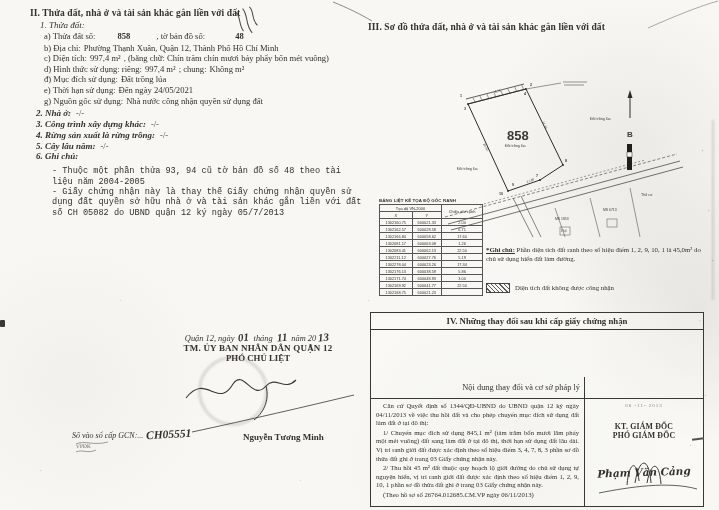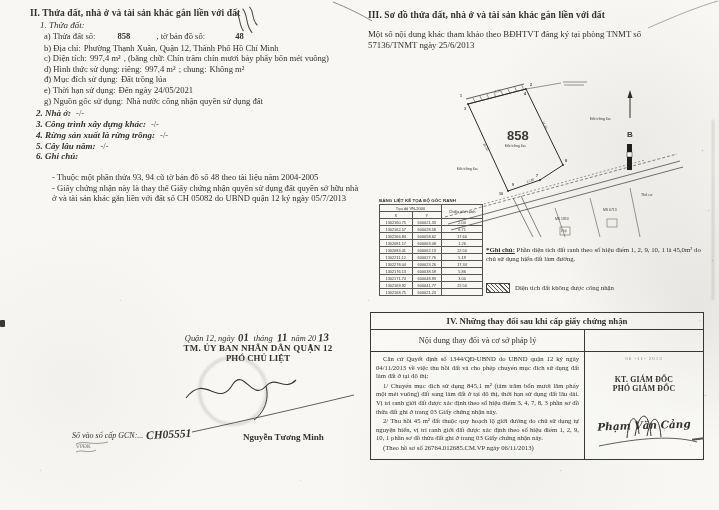--- a/index.html
+++ b/index.html
@@ -26,55 +26,55 @@
   .fields{margin-left:14px;margin-top:1px;}
   .fline{font-size:8.6px;line-height:10.6px;white-space:nowrap;}
   .fline .fv{margin:0 3px;}
   .plot-line{font-size:8.6px;line-height:10.6px;margin-left:14px;margin-top:1px;}
   .plot-line .bv{font-weight:bold;margin:0 26px 0 22px;}
   .plot-line .bv2{font-weight:bold;margin-left:30px;}
   .subsecs{margin-left:6px;margin-top:2px;}
   .ssline{font-size:9px;line-height:10.8px;}
   .ssline .lab{font-weight:bold;font-style:italic;text-align:right;}
   .ssline .val{margin-left:5px;font-size:8.5px;color:#4a4842;}
-  .notes{margin-left:22px;margin-top:10px;}
+  .notes{margin-left:22px;margin-top:4px;font-family:Liberation Mono, monospace;}
   .note{font-size:8.6px;line-height:10.4px;}
   
   .sign-block{position:absolute;left:148px;top:331px;width:220px;text-align:center;}
   .dateline{font-style:italic;font-size:8.4px;white-space:nowrap;}
   .hw{font-weight:bold;font-size:11px;display:inline-block;transform:rotate(-5deg);margin:0 2px;}
   .committee{font-weight:bold;font-size:9px;margin-top:0;letter-spacing:.2px;}
   .kt{font-weight:bold;font-size:8.4px;margin-top:2px;}
   .role{font-weight:bold;font-size:8.8px;}
   .stamp{position:absolute;left:198px;top:356px;width:70px;height:70px;border:3px solid rgba(115,104,104,0.22);
          border-radius:50%;filter:blur(1.2px);}
   .sig-left{position:absolute;left:178px;top:362px;}
   .signer-name{position:absolute;left:243px;top:432px;font-weight:bold;font-size:9px;white-space:nowrap;}
   .gcn-line{position:absolute;left:72px;top:428px;font-size:8px;font-style:italic;white-space:nowrap;}
   .gcn-no{font-weight:bold;font-size:11.5px;font-style:italic;display:inline-block;transform:rotate(-3deg);margin-left:3px;}
   .clerk{position:absolute;left:76px;top:443px;font-size:5.5px;color:#6b675f;transform:rotate(-2deg);}
   
-  .right-col{position:absolute;left:368px;top:10px;width:344px;}
+  .right-col{position:absolute;left:368px;top:22px;width:344px;}
   .r-intro{font-size:8.8px;line-height:11px;margin-top:9px;width:320px;}
   .diagram{position:absolute;left:385px;top:80px;width:325px;height:158px;}
   .coords{position:absolute;left:379px;top:198px;width:104px;font-family:"Liberation Sans","DejaVu Sans",sans-serif;}
   .coords .ct-title{font-size:4.4px;font-weight:bold;letter-spacing:.1px;margin-bottom:1px;}
   .ctab{border-collapse:collapse;width:100%;}
   .ctab th,.ctab td{border:0.5px solid #555;font-size:4px;padding:0.5px 1px;text-align:center;font-weight:normal;}
   .ctab td.num{font-size:3.9px;color:#3a3832;}
   .gnote{position:absolute;left:486px;top:246px;width:226px;font-size:6.8px;line-height:8.6px;}
   .gnote .glab{font-weight:bold;text-decoration:underline;}
   .legend{position:absolute;left:486px;top:283px;font-size:6.8px;}
   .hatchbox{display:inline-block;width:24px;height:10px;border:1px solid #444;vertical-align:middle;margin-right:5px;
             background:repeating-linear-gradient(45deg,rgba(0,0,0,0) 0 2px,#5a5a5a 2px 3px);}
   
   .t4{position:absolute;left:370px;top:312px;width:334px;border:1.2px solid #3a3833;background:rgba(255,255,255,0.25);}
   .t4-title{font-weight:bold;font-size:8.8px;text-align:center;padding:3px 2px;border-bottom:1px solid #3a3833;font-family:Liberation Serif, serif;}
   .t4-heads{display:flex;border-bottom:1px solid #3a3833;}
-  .t4-h-left{width:214px;border-right:1px solid #3a3833;text-align:center;font-size:8.4px;padding:6px 4px;}
+  .t4-h-left{width:214px;border-right:1px solid #3a3833;text-align:right;font-size:8.4px;padding:6px 4px;margin-top:47px;}
   .t4-h-right{flex:1;text-align:center;font-size:8.4px;padding:3px 4px;}
   .t4-body{display:flex;}
   .t4-b-left{width:214px;border-right:1px solid #3a3833;padding:3px 5px 5px 5px;}
   .t4-b-left p{margin:0 0 1px 0;font-size:6.7px;line-height:8.6px;text-align:justify;text-indent:7px;}
   .t4-b-right{flex:1;position:relative;text-align:center;padding-top:4px;}
   .stamp-date{font-size:5px;color:#8a867c;letter-spacing:1px;}
   .t4-kt{font-weight:bold;font-size:7.8px;margin-top:14px;letter-spacing:.2px;}
   .t4-role{font-weight:bold;font-size:7.8px;letter-spacing:.2px;}
   .t4-name{font-weight:bold;font-style:italic;font-size:10.5px;margin-top:26px;white-space:nowrap;
            font-family:"DejaVu Serif",serif;transform:rotate(-2deg);}
@@ -170,21 +170,20 @@
     <span>Số vào sổ cấp GCN:...</span><span class="gcn-no">CH05551</span>
   </div>
   <div class="signer-name">Nguyễn Tương Minh</div>
   <div class="clerk">VPĐK</div>
   <svg class="art" style="left:74px;top:438px" width="60" height="20" viewBox="0 0 60 20">
     <path d="M2,6 C10,2 20,8 34,4 M2,14 C8,11 14,16 22,12" stroke="#7a766d" stroke-width="0.7" fill="none"></path>
   </svg>
 
   <div class="right-col">
     <div class="sec-title">III. Sơ đồ thửa đất, nhà ở và tài sản khác gắn liền với đất</div>
-    <div class="r-intro">Một số nội dung khác tham khảo theo BĐHTVT đăng ký tại phòng TNMT số 57136/TNMT ngày 25/6/2013</div>
   </div>
 
   <svg class="diagram" viewBox="0 0 325 158">
 
     <g>
       <line class="svg-ink" stroke-width="0.8" x1="83" y1="24" x2="141" y2="9"></line>
       <line class="svg-ink" stroke-width="0.8" x1="81" y1="19" x2="139" y2="4"></line>
       <line class="svg-ink" stroke-width="0.5" x1="90" y1="22.2" x2="88" y2="17.7"></line>
       <line class="svg-ink" stroke-width="0.5" x1="96.9" y1="20.4" x2="94.9" y2="15.9"></line>
       <line class="svg-ink" stroke-width="0.5" x1="103.9" y1="18.6" x2="101.9" y2="14.1"></line>

